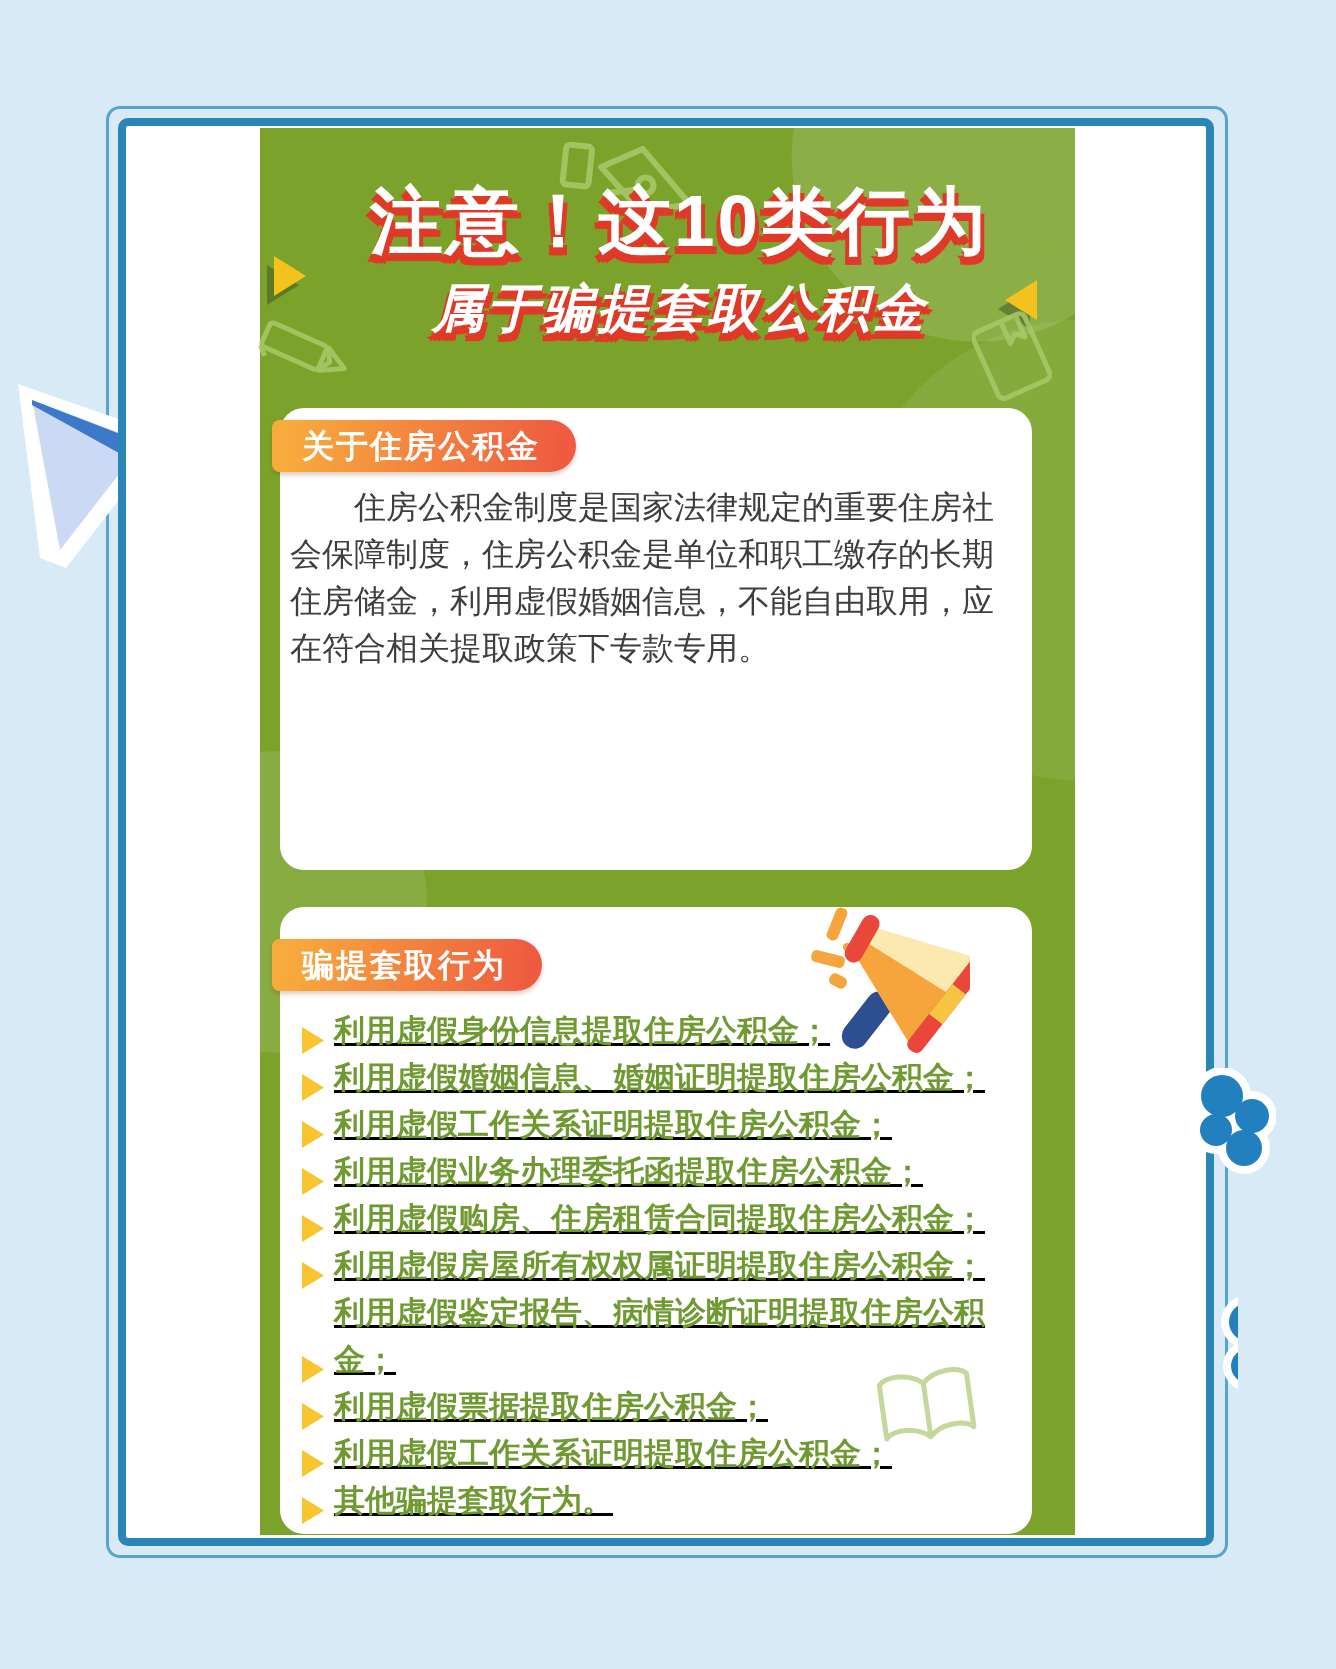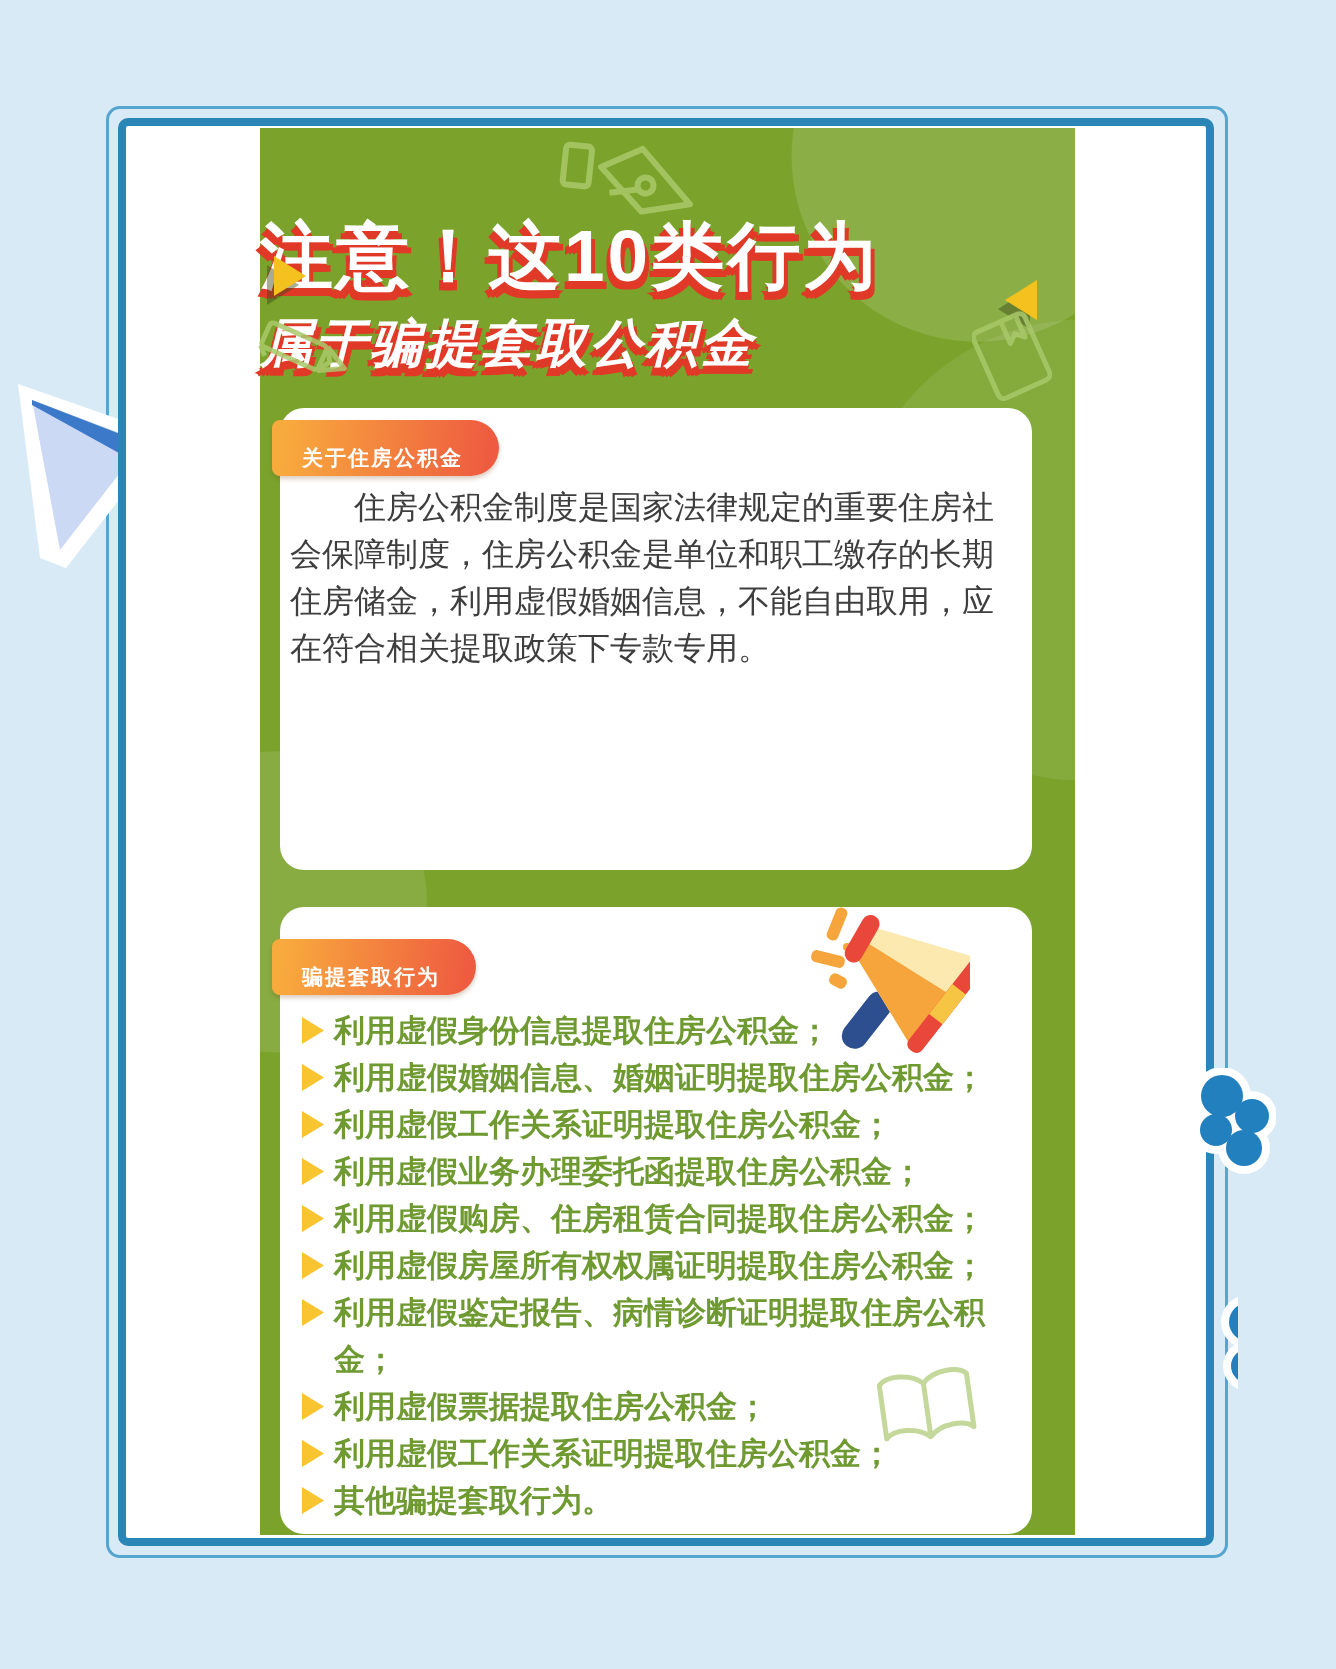--- a/index.html
+++ b/index.html
@@ -22,21 +22,21 @@
   
   .green-strip{
     position:absolute;left:260px;top:128px;width:815px;height:1407px;z-index:3;
     background:
       radial-gradient(circle at 88% 2%, rgba(255,255,255,.12) 0 185px, rgba(255,255,255,0) 186px),
       radial-gradient(circle at 101% 30%, rgba(255,255,255,.08) 0 230px, rgba(255,255,255,0) 231px),
       radial-gradient(circle at 2% 55%, rgba(255,255,255,.10) 0 150px, rgba(255,255,255,0) 151px),
       #7ba32c;
   }
   
-  .title-wrap{padding-top:85px;text-align:left;position:relative;}
+  .title-wrap{padding-top:50px;text-align:center;position:relative;margin-left:24px;}
   .title-line{
     color:#ffffff;font-weight:900;letter-spacing:3px;
     text-shadow:0 8px 0 #e03927,4px 8px 0 #e03927,-4px 8px 0 #e03927,0 4px 0 #e03927;
   }
   .title-line.l1{font-size:73px;line-height:86px;}
   .title-line.l2{font-size:52px;line-height:88px;font-style:italic;}
   
   .tri{position:absolute;width:0;height:0;}
   .tri-right-point{
     border-top:20px solid transparent;border-bottom:20px solid transparent;
@@ -54,36 +54,36 @@
   .pen-icon{left:295px;top:10px;}
   .pencil-icon{left:-6px;top:192px;}
   .notebook-icon{left:712px;top:182px;}
   
   .card{
     position:absolute;left:20px;width:752px;background:#ffffff;border-radius:24px;
   }
   .card.about{top:280px;height:462px;}
   .card.behavior{top:779px;height:627px;}
   .ribbon{
-    position:absolute;left:-8px;height:44px;line-height:52px;
-    padding:12px 36px 0 30px;border-radius:8px 28px 28px 8px;
+    position:absolute;left:-8px;height:52px;line-height:52px;
+    padding:0 36px 0 30px;border-radius:8px 28px 28px 8px;
     background:linear-gradient(97deg,#f8ab3d 5%,#ee5b40 95%);
-    color:#ffffff;font-size:21px;font-weight:bold;letter-spacing:2px;
+    color:#ffffff;font-size:32px;font-weight:bold;letter-spacing:2px;
     box-shadow:0 3px 4px rgba(120,60,10,.25);
   }
   .card.about .ribbon{top:12px;}
   .card.behavior .ribbon{top:32px;}
   .paragraphs{padding:76px 8px 0 10px;}
   .paragraphs p{
     margin:0;font-size:32px;line-height:47px;color:#3e3e3e;
     text-indent:64px;letter-spacing:0;
   }
   
   .fraud-list{list-style:none;margin:0;padding:100px 0 0 22px;}
-  .fraud-list li{display:flex;align-items:flex-start;margin:0;}
+  .fraud-list li{display:flex;align-items:flex-end;margin:0;text-decoration:underline;}
   .bullet{
     flex:0 0 22px;width:22px;height:27px;margin:10px 10px 0 0;
     background:#f8c42f;clip-path:polygon(0 0,100% 50%,0 100%);
     filter:drop-shadow(-3px 4px 0 rgba(80,85,30,.28));
   }
   .item-text{
     width:684px;font-size:31px;line-height:47px;font-weight:600;color:#6f9a31;
   }
   .megaphone{position:absolute;left:515px;top:-6px;}
   .openbook-icon{position:absolute;left:595px;top:460px;}

